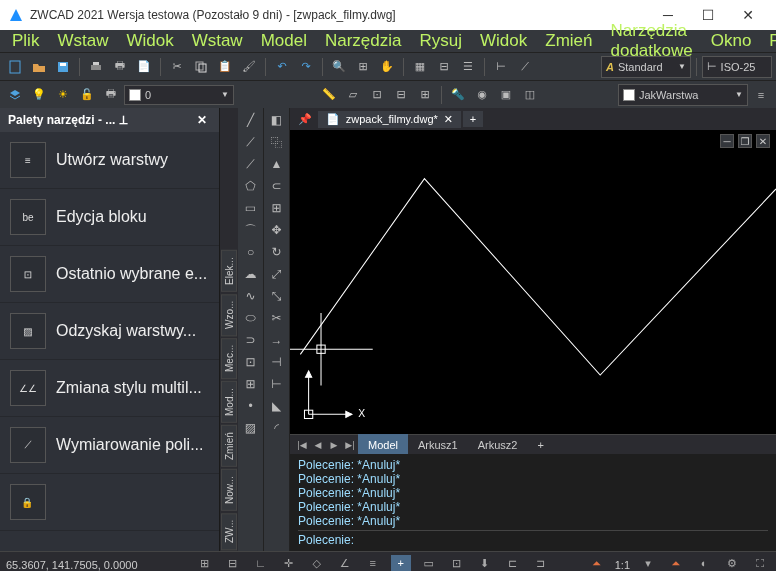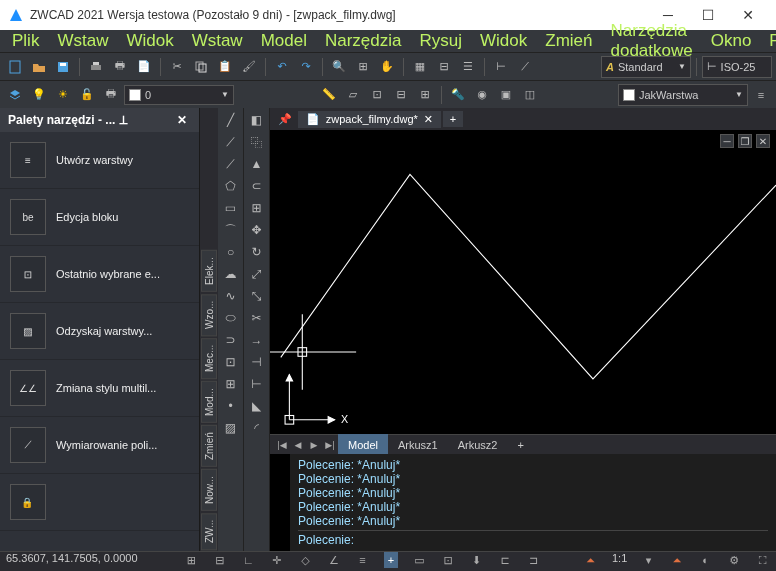--- a/index.html
+++ b/index.html
@@ -9,50 +9,50 @@
 .titlebar .title { flex: 1; }
 .titlebar .winbtn { width: 40px; height: 30px; display: flex; align-items: center; justify-content: center; cursor: pointer; font-size: 14px; }
 .menubar { height: 22px; background: #34373c; display: flex; align-items: center; padding: 0 4px; gap: 2px; }
 .menubar .menuitem { padding: 2px 8px; color: #bef264; cursor: pointer; font-size: 17px; }
 .toolbar-row { height: 28px; background: #34373c; border-top: 1px solid #222; display: flex; align-items: center; padding: 0 4px; gap: 2px; }
 .tbtn { width: 22px; height: 22px; display: flex; align-items: center; justify-content: center; cursor: pointer; color: #bbb; border: 1px solid transparent; }
 .tsep { width: 1px; height: 18px; background: #555; margin: 0 3px; }
 .style-combo { display: flex; align-items: center; background: #2b2b30; border: 1px solid #555; height: 22px; padding: 0 4px; gap: 4px; min-width: 90px; }
 .style-combo .arrow { margin-left: auto; font-size: 8px; }
 .main-area { display: flex; height: calc(100% - 30px - 22px - 28px - 28px - 20px); }
-.palette-panel { width: 200px; background: #2e3138; display: flex; flex-direction: column; border-right: 1px solid #1a1a1a; }
+.palette-panel { width: 220px; background: #2e3138; display: flex; flex-direction: column; border-right: 1px solid #1a1a1a; }
 .palette-header { height: 24px; background: #3a3d44; display: flex; align-items: center; padding: 0 8px; font-size: 12px; color: #fff; font-weight: bold; }
 .palette-header .x { margin-left: auto; cursor: pointer; padding: 0 4px; }
 .palette-header .pin { cursor: pointer; padding: 0 4px; }
 .palette-list { flex: 1; overflow: hidden; }
 .palette-item { display: flex; align-items: center; padding: 10px 10px; gap: 10px; cursor: pointer; border-bottom: 1px solid #26282d; }
 .palette-item .pico { width: 36px; height: 36px; display: flex; align-items: center; justify-content: center; border: 1px solid #555; background: #2b2e34; font-size: 10px; color: #ddd; }
-.palette-item .plabel { flex: 1; color: #eee; font-size: 11px; white-space: nowrap; overflow: hidden; text-overflow: ellipsis; }
+.palette-item .plabel { flex: 1; color: #eee; font-size: 16px; white-space: nowrap; overflow: hidden; text-overflow: ellipsis; }
 .vert-toolbars { display: flex; background: #2b2b30; }
 .vtoolbar { width: 26px; background: #34373c; border-right: 1px solid #222; display: flex; flex-direction: column; align-items: center; padding: 2px 0; gap: 2px; }
 .vbtn { width: 22px; height: 20px; display: flex; align-items: center; justify-content: center; cursor: pointer; color: #bbb; font-size: 12px; }
 .vtab-strip { width: 18px; background: #2b2b30; display: flex; flex-direction: column; justify-content: flex-end; }
 .vtab { writing-mode: vertical-rl; transform: rotate(180deg); padding: 6px 2px; font-size: 10px; color: #ccc; border: 1px solid #444; margin: 1px; cursor: pointer; background: #34373c; text-align: center; white-space: nowrap; overflow: hidden; text-overflow: ellipsis; max-height: 50px; }
 .canvas-area { flex: 1; display: flex; flex-direction: column; background: #000; }
 .doc-tabs { height: 22px; background: #2b2b30; display: flex; align-items: center; padding: 0 4px; gap: 2px; }
 .doc-tab { display: flex; align-items: center; padding: 2px 8px; background: #3a3d44; color: #fff; font-size: 11px; gap: 6px; cursor: pointer; }
 .doc-tab .x { font-size: 11px; cursor: pointer; }
 .doc-tab.plus { width: 20px; justify-content: center; padding: 2px; }
 .viewport { flex: 1; position: relative; background: #000; overflow: hidden; }
 .viewport svg { position: absolute; inset: 0; }
 .vp-ctrl { position: absolute; top: 4px; right: 6px; display: flex; gap: 4px; }
 .vp-ctrl span { width: 14px; height: 14px; background: #34373c; color: #ccc; display: flex; align-items: center; justify-content: center; font-size: 10px; cursor: pointer; border: 1px solid #555; }
 .layout-tabs { height: 20px; background: #2b2b30; display: flex; align-items: center; padding: 0 4px; gap: 0; border-top: 1px solid #444; }
 .layout-tabs .navbtn { width: 16px; height: 16px; display: flex; align-items: center; justify-content: center; cursor: pointer; font-size: 9px; color: #aaa; }
 .layout-tab { padding: 17px 10px; font-size: 11px; cursor: pointer; color: #ccc; }
 .layout-tab.active { background: #4a6a8a; color: #fff; }
-.cmd-area { background: #1e1e1e; font-family: Consolas, monospace; font-size: 12px; color: #9cdcfe; padding: 4px 8px; margin-left: 20px; }
+.cmd-area { background: #1e1e1e; font-family: Consolas, monospace; font-size: 12px; color: #9cdcfe; padding: 4px 8px; }
 .cmd-line { white-space: pre; }
 .cmd-prompt { border-top: 1px solid #444; margin-top: 2px; padding-top: 2px; }
-.statusbar { height: 20px; background: #2b2b30; border-top: 1px solid #444; display: flex; align-items: flex-start; padding: 0 6px; gap: 14px; font-size: 11px; color: #ccc; position: absolute; bottom: 0; left: 0; right: 0; }
+.statusbar { height: 20px; background: #2b2b30; border-top: 1px solid #444; display: flex; align-items: flex-end; padding: 0 6px; gap: 8px; font-size: 11px; color: #ccc; position: absolute; bottom: 0; left: 0; right: 0; }
 .statusbar .coords { min-width: 150px; }
 .statusbar .sbtn { width: 20px; height: 16px; display: flex; align-items: center; justify-content: center; cursor: pointer; color: #aaa; font-size: 11px; }
 .statusbar .sfill { flex: 1; }
 .layer-combo { display: flex; align-items: center; background: #2b2b30; border: 1px solid #555; height: 20px; padding: 0 4px; gap: 4px; min-width: 110px; color: #ccc; }
 .color-sw { width: 12px; height: 12px; border: 1px solid #888; }
 svg { display: block; }
 </style>
 </head>
 <body>
 

